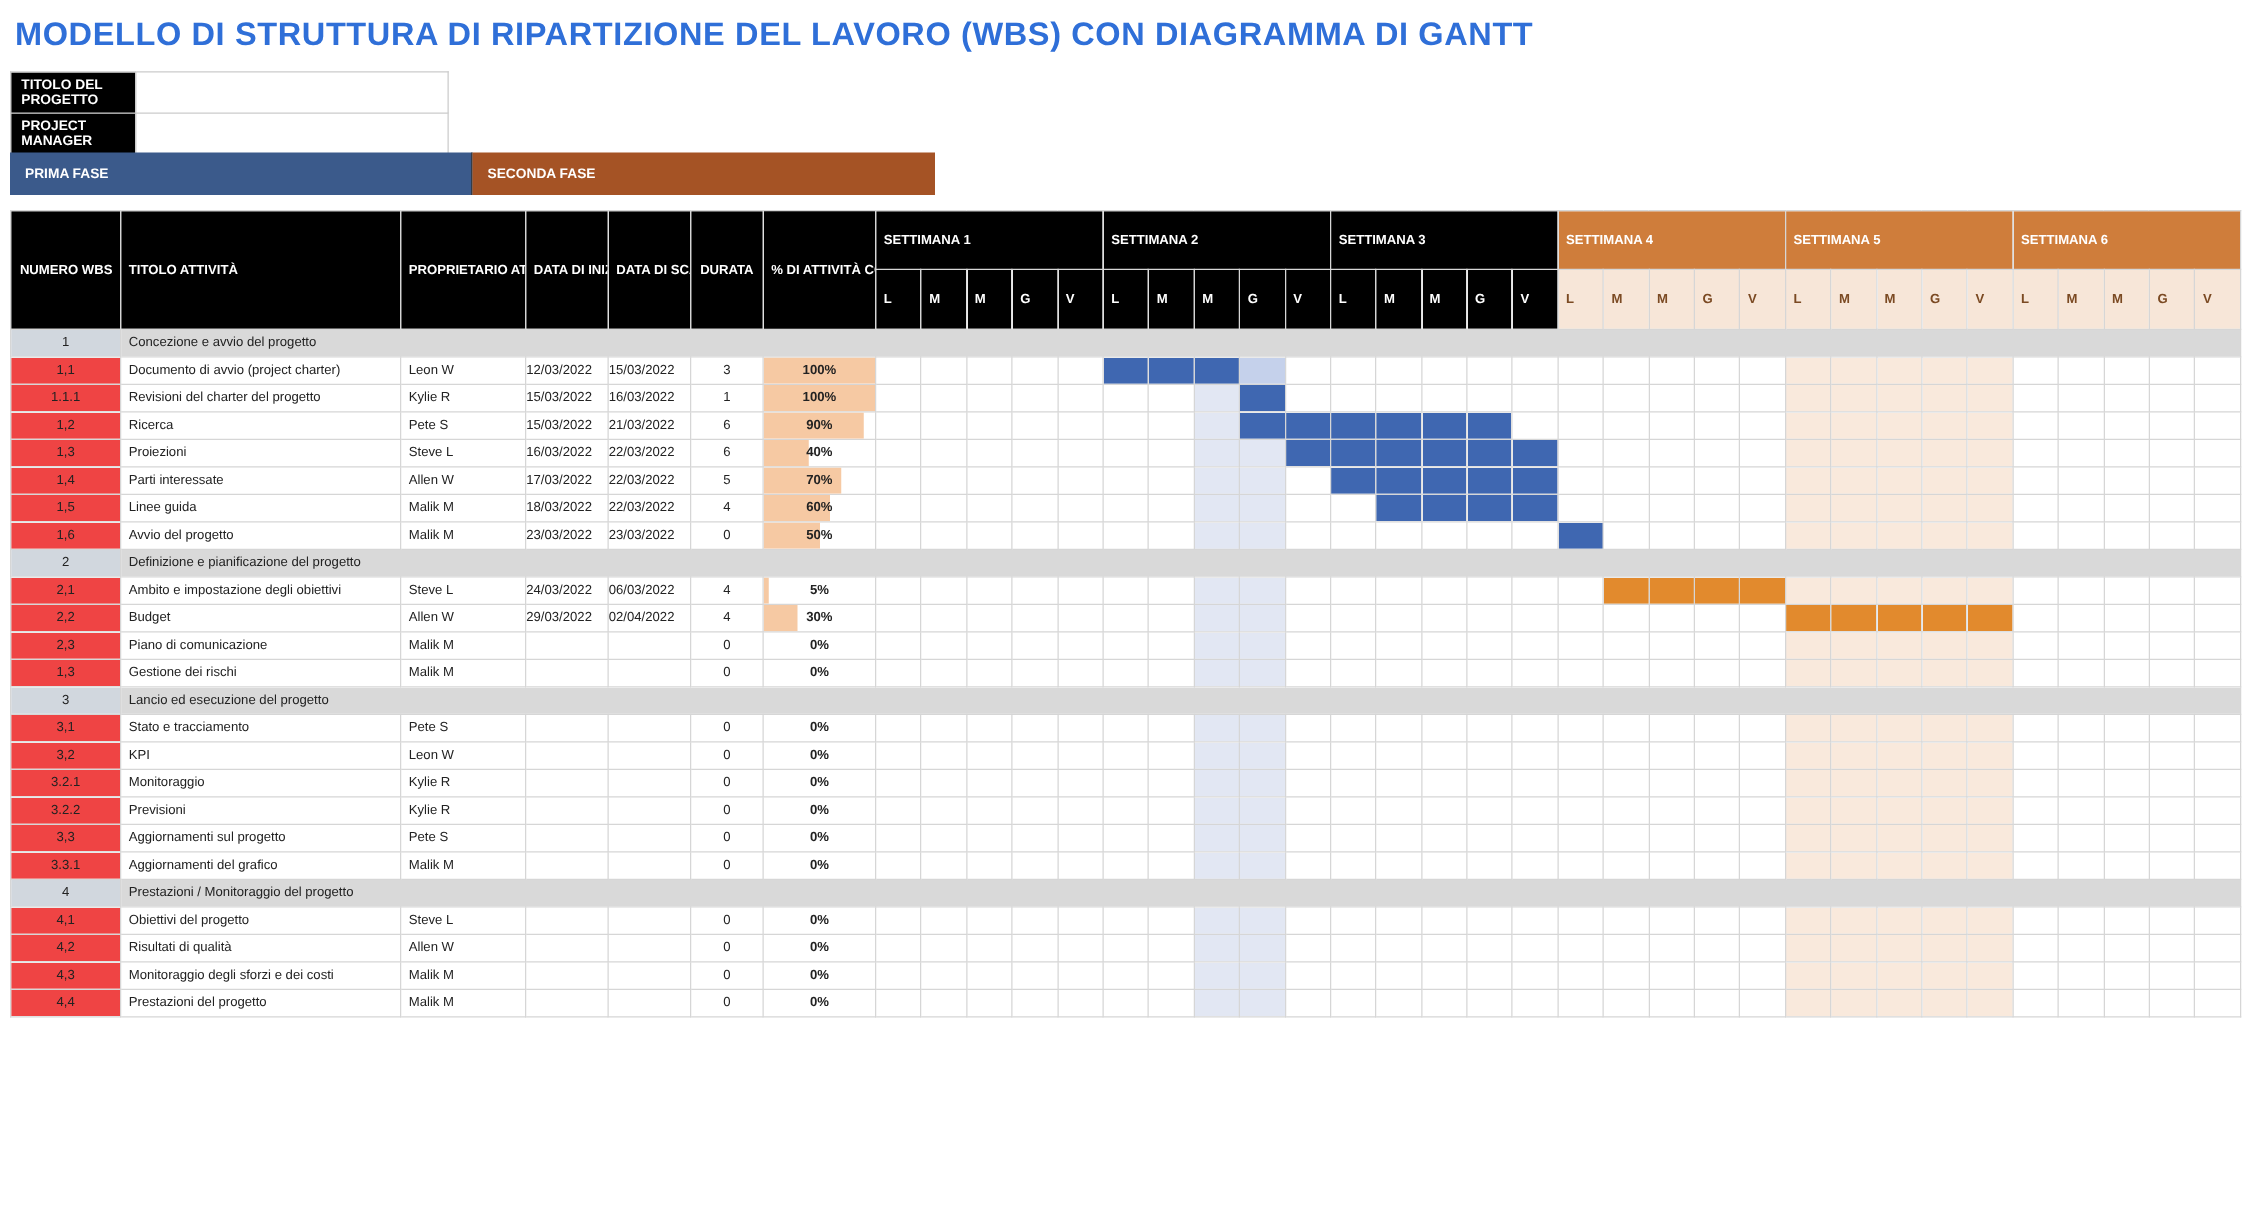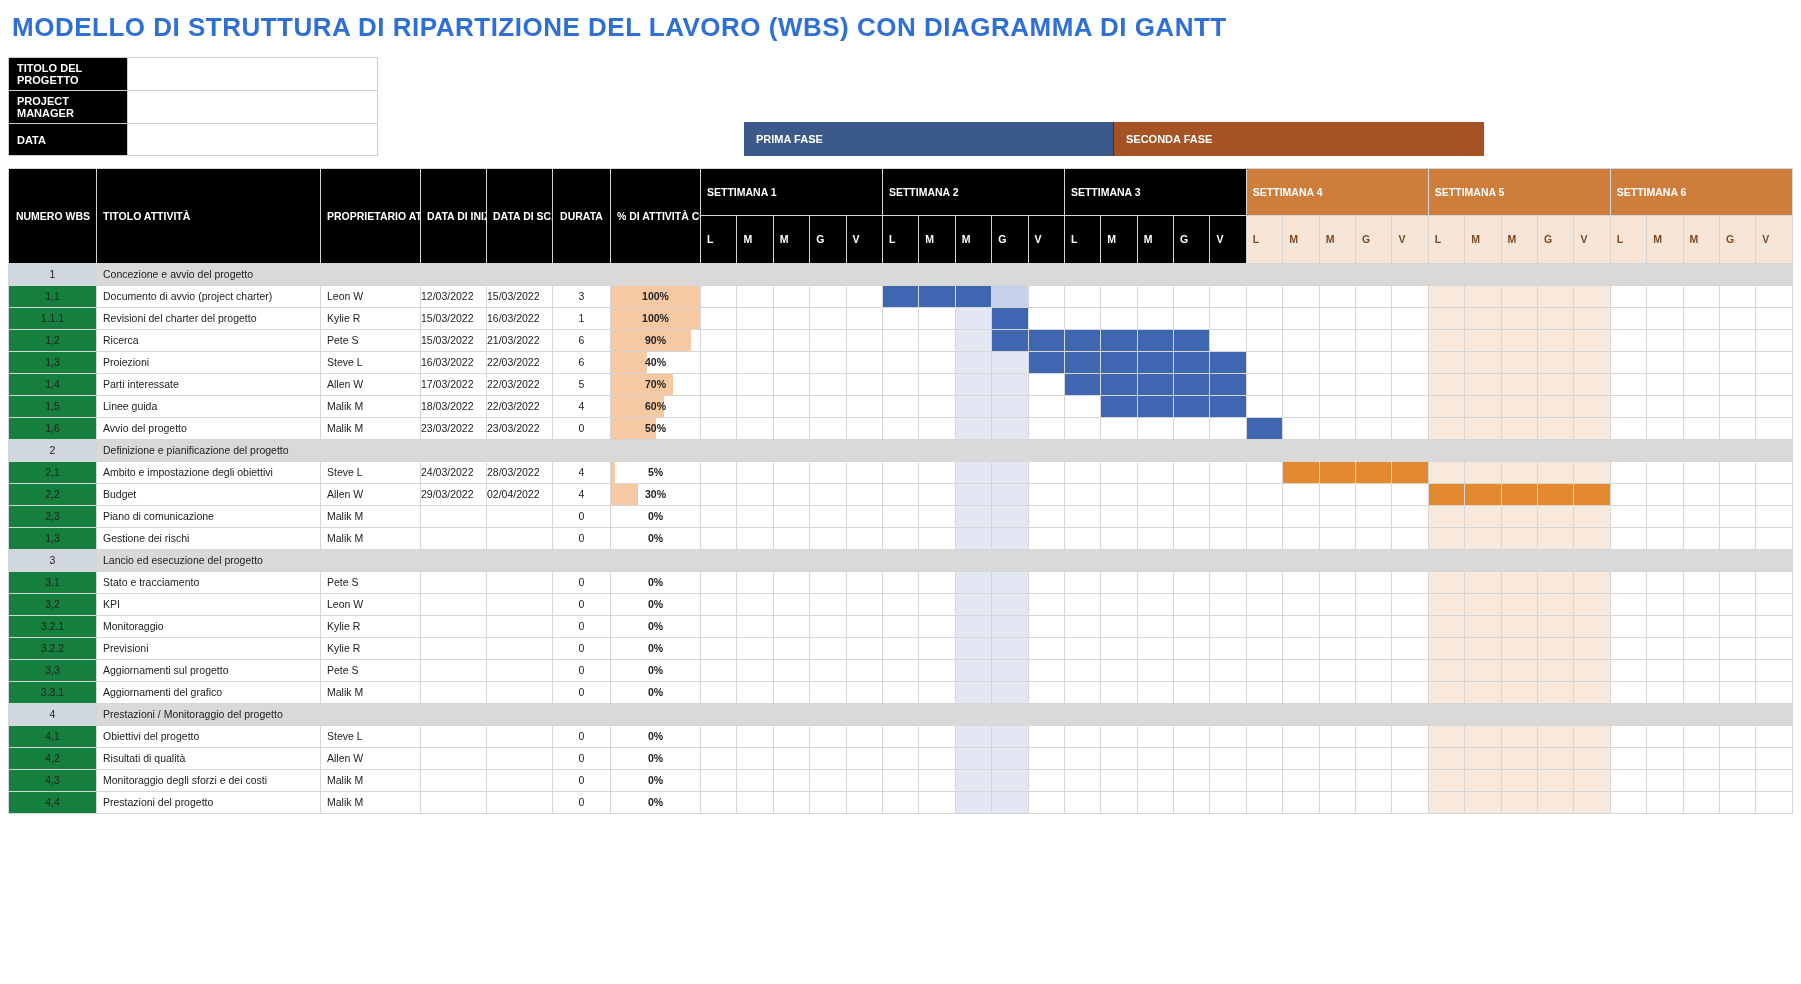--- a/index.html
+++ b/index.html
@@ -1,34 +1,34 @@
 <!DOCTYPE html>
 <html><head>
 <meta charset="utf-8">
 <style>
 *{box-sizing:border-box;margin:0;padding:0;font-family:Arial,Helvetica,sans-serif}
 body{background:#fff;padding:8px;font-size:11px;color:#222}
 .title{color:#2f6fd8;font-weight:700;font-size:26px;letter-spacing:.5px;margin:4px 0 14px 4px}
 .meta-table{border-collapse:collapse;margin-bottom:0}
 .meta-table td{border:1px solid #ccc;height:32px;vertical-align:middle;font-size:11px}
-.meta-label{background:#000;color:#fff;font-weight:700;padding:4px 8px;width:119px;line-height:1.1}
+.meta-label{background:#000;color:#fff;font-weight:700;padding:4px 8px;width:100px;line-height:1.1}
 .meta-value{background:#fff;width:250px;padding:0 6px}
-.phase-bar{display:flex;margin-left:736px;margin-top:-34px}
+.phase-bar{display:flex;margin-top:-34px}
 .phase{height:34px;color:#fff;font-weight:700;font-size:11px;display:flex;align-items:center;padding-left:12px}
 .phase1{background:#3b5a8b;width:370px;border-right:1px solid #333}
 .phase2{background:#a55325;width:370px}
 .grid{border-collapse:collapse;width:100%;margin-top:12px;table-layout:fixed}
 .grid th,.grid td{border:1px solid #d6d6d6;font-size:10.5px;vertical-align:middle;overflow:hidden;white-space:nowrap}
 .grid th{background:#000;color:#fff;font-weight:700;text-align:left;padding:17px 6px;line-height:1.15}
 .grid th.center{text-align:center}
 .week-head{background:#5f7fb9;color:#fff;font-weight:700;text-align:left;padding:4px 6px;font-size:10.5px}
 .week-head.o{background:#cf7d3b}
 .day-head{background:#e3e9f4;color:#2a3a5f;font-weight:700;text-align:center;font-size:10px;width:24px}
 .day-head.o{background:#f7e6d8;color:#7b4a23}
-.c-wbs{width:88px;background:#15803d;text-align:center;padding:4px 0}
+.c-wbs{width:88px;background:#ef4444;text-align:center;padding:4px 0}
 .c-title{width:224px;padding:4px 6px}
 .c-owner{width:100px;padding:4px 6px}
 .c-date{width:66px;text-align:left;font-size:10px}
 .c-dur{width:58px;text-align:center}
 .c-pct{width:90px;text-align:center;font-weight:700;position:relative;padding:0}
 .pct-fill{position:absolute;left:0;top:0;bottom:0;background:#f6c9a3}
 .pct-text{position:relative;z-index:1;display:block;padding:4px 0}
 .phase-row td{background:#d9d9d9;height:22px}
 .phase-row .c-wbs{background:#d1d7de;font-weight:400}
 .day{width:24px;height:22px;padding:0}
@@ -417,21 +417,21 @@
       </tr>
       <tr class="phase-row">
         <td class="c-wbs">2</td>
         <td class="c-title" colspan="36">Definizione e pianificazione del progetto</td>
       </tr>
       <tr class="row">
         <td class="c-wbs">2,1</td>
         <td class="c-title">Ambito e impostazione degli obiettivi</td>
         <td class="c-owner">Steve L</td>
         <td class="c-date">24/03/2022</td>
-        <td class="c-date">28/03/2022</td>
+        <td class="c-date">06/03/2022</td>
         <td class="c-dur">4</td>
         <td class="c-pct">
           <div class="pct-fill" style="width: 5%;"></div>
           <span class="pct-text">5%</span>
         </td>
         <td class="day"></td>
         <td class="day"></td>
         <td class="day"></td>
         <td class="day"></td>
         <td class="day"></td>

